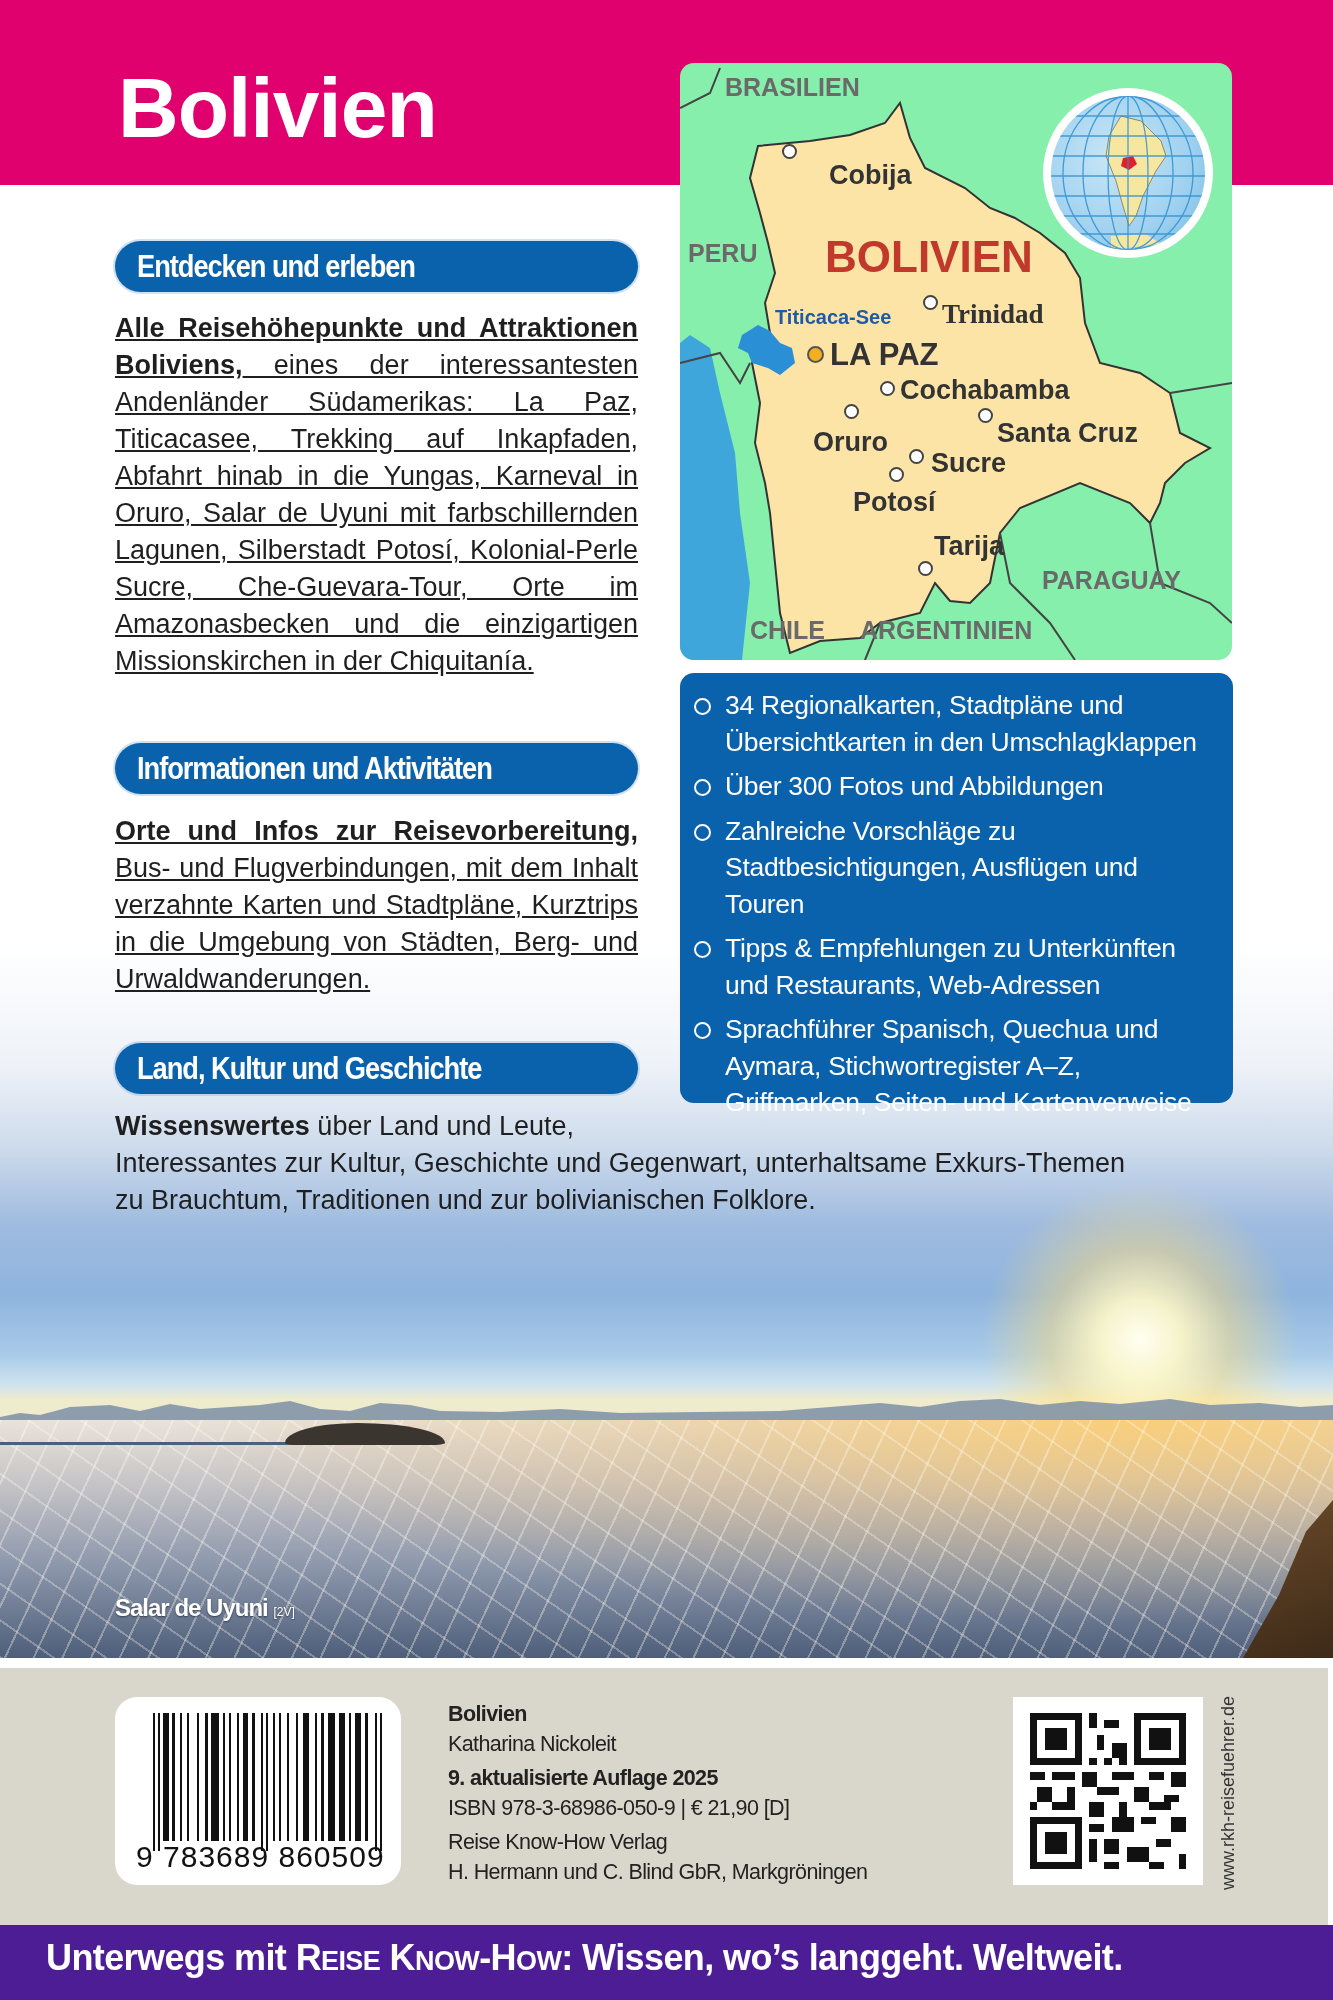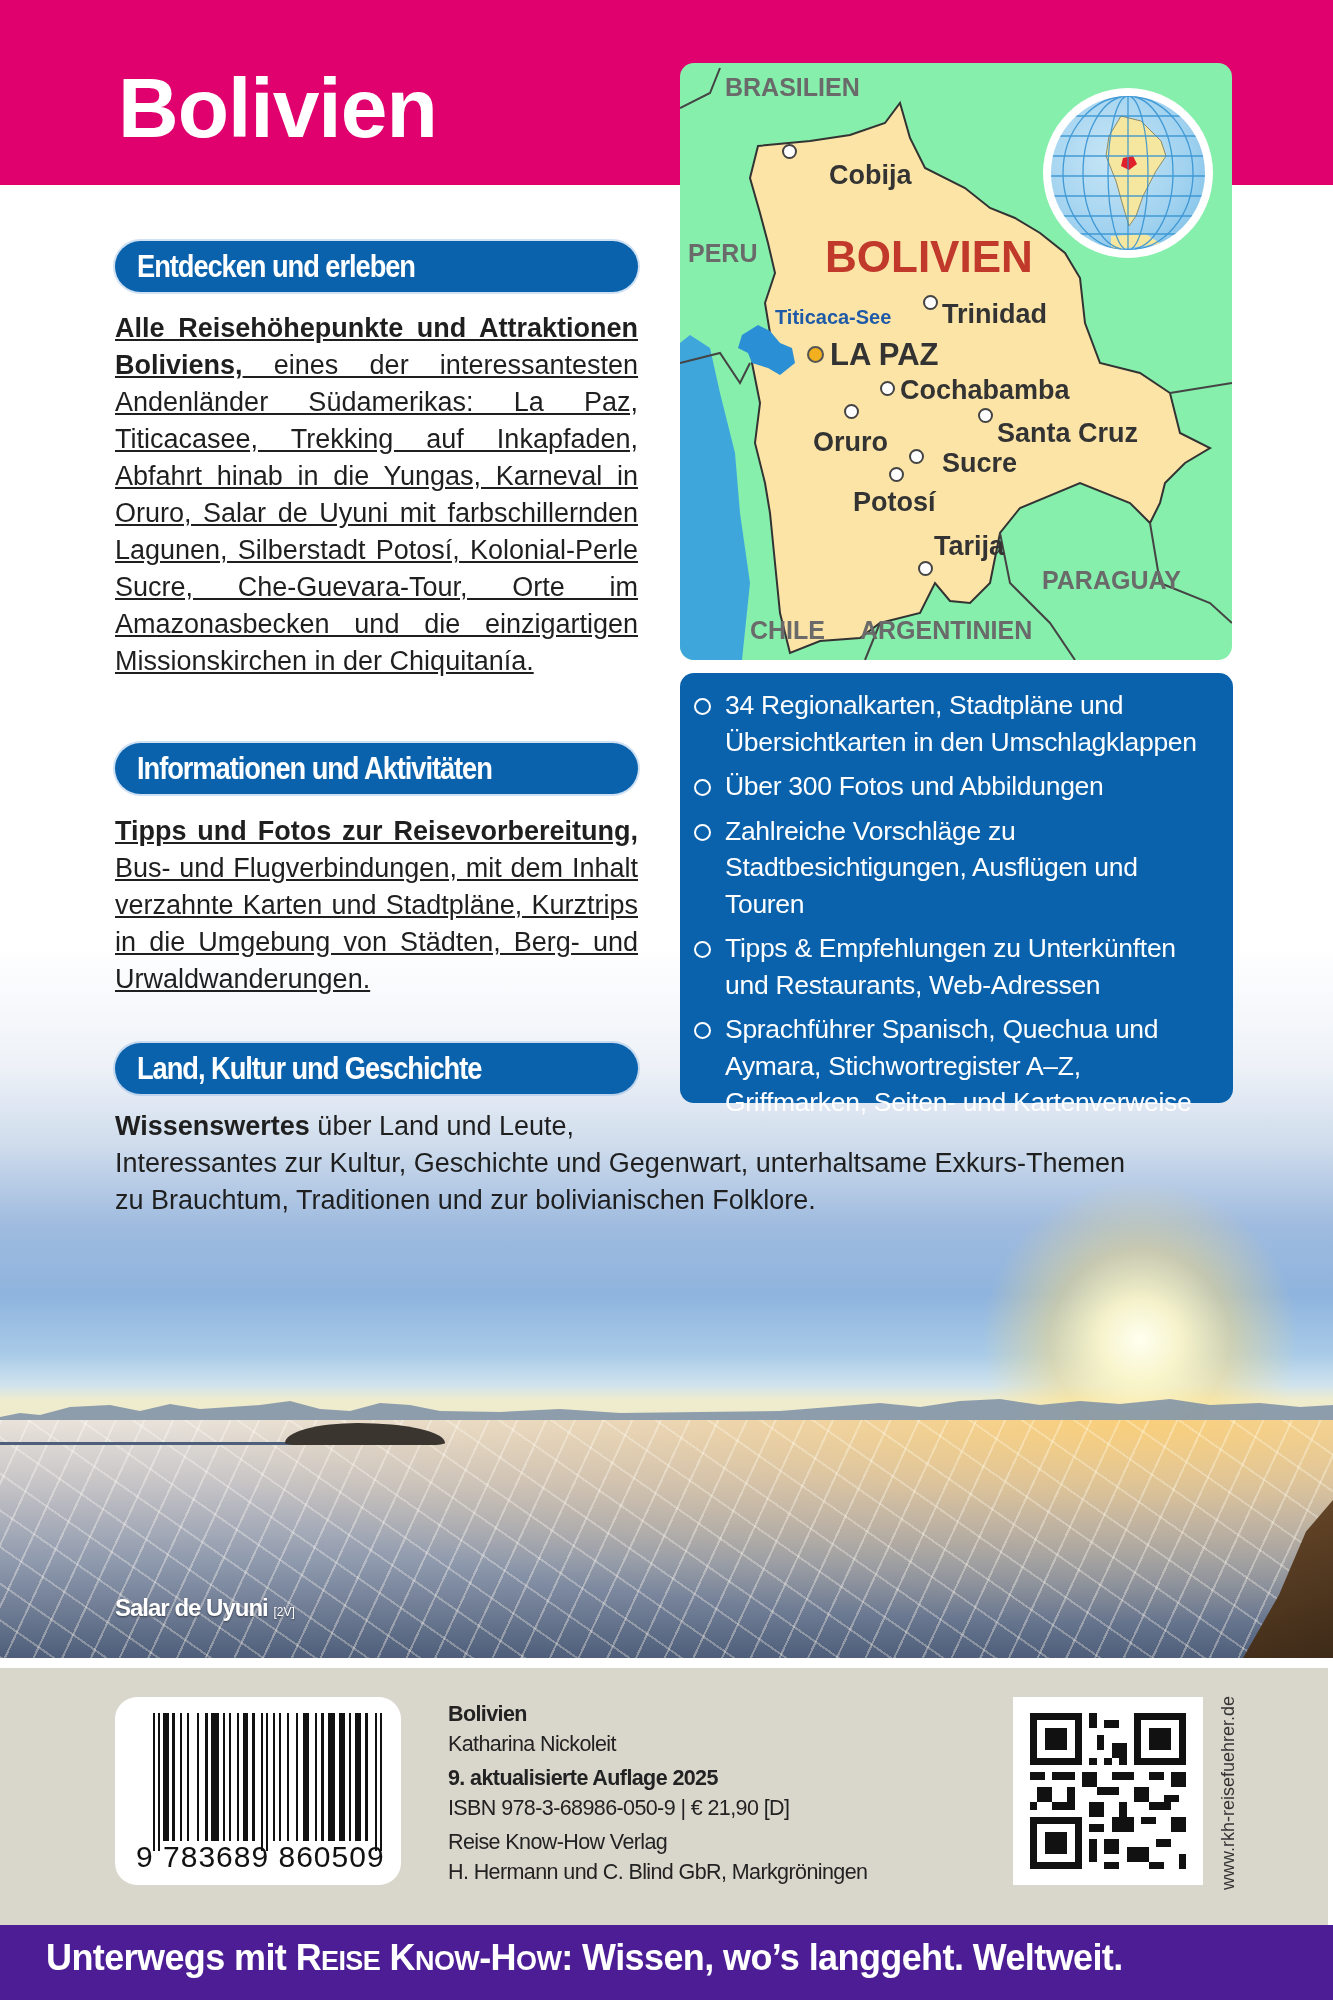--- a/index.html
+++ b/index.html
@@ -161,53 +161,53 @@
   <div class="map-label country-main" style="left:145px;top:172px;">BOLIVIEN</div>
   <div class="map-label lake" style="left:95px;top:244px;">Titicaca-See</div>
 
   <div class="dot capital-dot" style="left:127px;top:283px;"></div>
   <div class="map-label capital" style="left:150px;top:276px;">LA PAZ</div>
 
   <div class="dot" style="left:102px;top:81px;"></div>
   <div class="map-label city" style="left:117px;top:99px;margin-left:32px;">Cobija</div>
 
   <div class="dot" style="left:243px;top:232px;"></div>
-  <div class="map-label city" style="left:262px;top:238px;">Trinidad</div>
+  <div class="map-label city" style="left:262px;top:238px;font-family:Liberation Serif, serif;">Trinidad</div>
 
   <div class="dot" style="left:200px;top:318px;"></div>
   <div class="map-label city" style="left:220px;top:314px;">Cochabamba</div>
 
   <div class="dot" style="left:298px;top:345px;"></div>
   <div class="map-label city" style="left:317px;top:357px;">Santa Cruz</div>
 
   <div class="dot" style="left:164px;top:341px;"></div>
   <div class="map-label city" style="left:133px;top:366px;">Oruro</div>
 
   <div class="dot" style="left:229px;top:386px;"></div>
-  <div class="map-label city" style="left:262px;top:387px;">Sucre</div>
+  <div class="map-label city" style="left:251px;top:387px;">Sucre</div>
 
   <div class="dot" style="left:209px;top:404px;"></div>
   <div class="map-label city" style="left:173px;top:426px;">Potosí</div>
 
   <div class="dot" style="left:238px;top:498px;"></div>
   <div class="map-label city" style="left:254px;top:470px;">Tarija</div>
 </div>
 
 <div class="pill" style="top:241px;">
   <span>Entdecken und erleben</span>
 </div>
 <div class="para" style="top:310px;">
   <b>Alle Reisehöhepunkte und Attraktionen Boliviens,</b><span> eines der interessantesten Andenländer Südamerikas: La Paz, Titicacasee, Trekking auf Inkapfaden, Abfahrt hinab in die Yungas, Karneval in Oruro, Salar de Uyuni mit farbschillernden Lagunen, Silberstadt Potosí, Kolonial-Perle Sucre, Che-Guevara-Tour, Orte im Amazonasbecken und die einzigartigen Missionskirchen in der Chiquitanía.</span>
 </div>
 
 <div class="pill" style="top:743px;">
   <span>Informationen und Aktivitäten</span>
 </div>
 <div class="para" style="top:813px;">
-  <b>Tipps und Fotos zur Reisevorbereitung,</b><span> Bus- und Flugverbindungen, mit dem Inhalt verzahnte Karten und Stadtpläne, Kurztrips in die Umgebung von Städten, Berg- und Urwaldwanderungen.</span>
+  <b>Orte und Infos zur Reisevorbereitung,</b><span> Bus- und Flugverbindungen, mit dem Inhalt verzahnte Karten und Stadtpläne, Kurztrips in die Umgebung von Städten, Berg- und Urwaldwanderungen.</span>
 </div>
 
 <div class="pill" style="top:1043px;">
   <span>Land, Kultur und Geschichte</span>
 </div>
 <div class="para-wide" style="top:1108px;">
   <div><b>Wissenswertes</b><span> über Land und Leute,</span></div>
   <div>Interessantes zur Kultur, Geschichte und Gegenwart, unterhaltsame Exkurs-Themen</div>
   <div>zu Brauchtum, Traditionen und zur bolivianischen Folklore.</div>
 </div>

